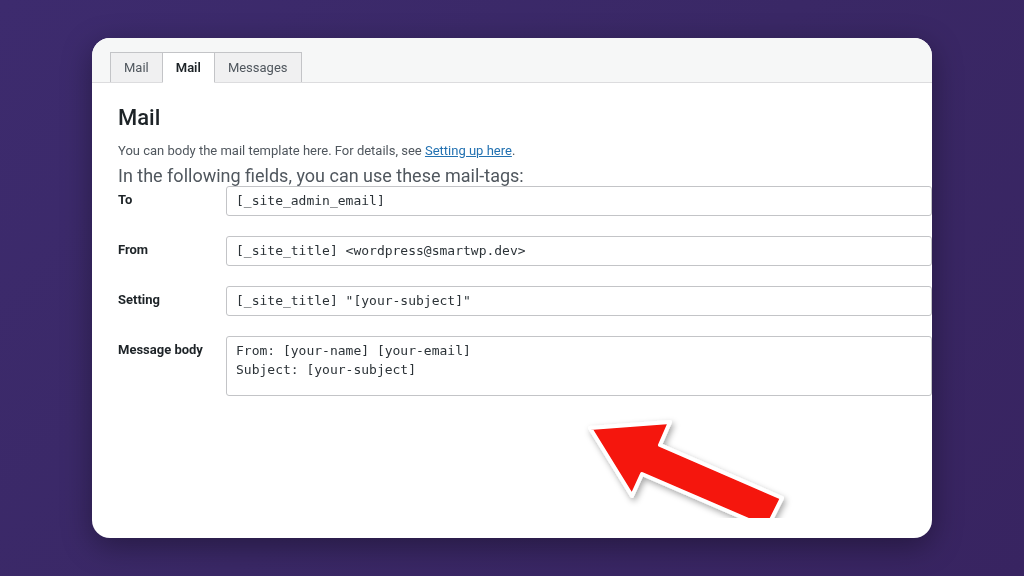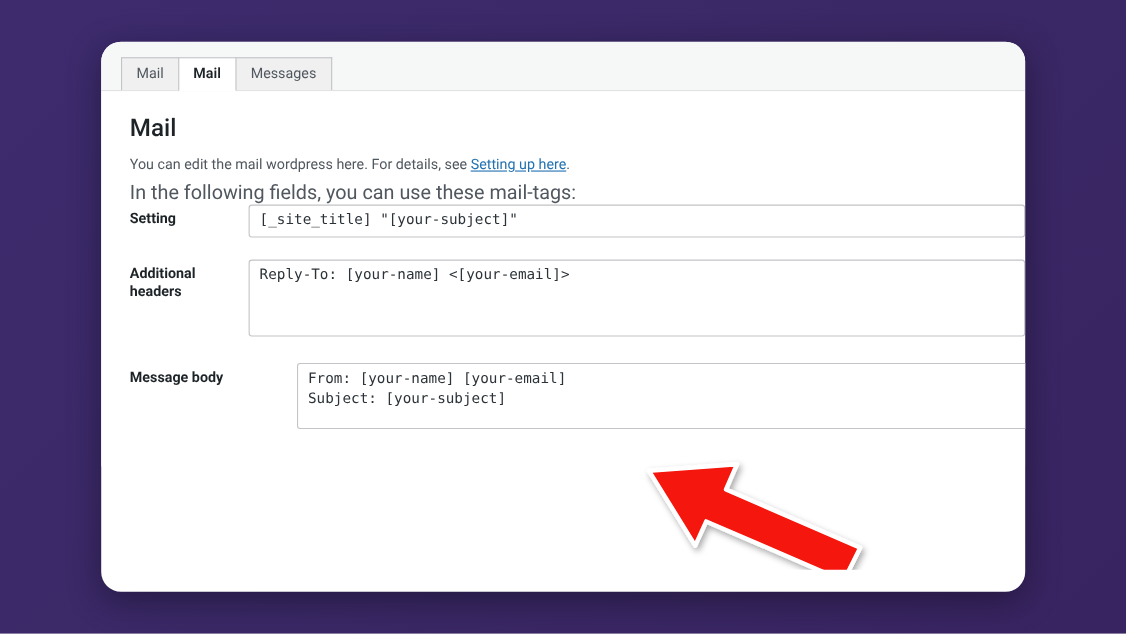--- a/index.html
+++ b/index.html
@@ -130,44 +130,50 @@
     <div class="tabs">
       <div class="tab">Mail</div>
       <div class="tab active">Mail</div>
       <div class="tab">Messages</div>
     </div>
   </div>
 
   <div class="content">
     <h2 class="heading">Mail</h2>
     <p class="intro">
-      <span>You can edit the mail wordpress here. For details, see </span><a href="#">Setting up here</a><span>.</span>
+      <span>You can body the mail template here. For details, see </span><a href="#">Setting up here</a><span>.</span>
     </p>
     <p class="tags-line">In the following fields, you can use these mail-tags:</p>
 
+    <div class="form-row">
+      <div class="form-label">To</div>
+      <div class="form-field">
+        <input type="text" class="text-input" value="[_site_admin_email]" style="">
+      </div>
+    </div>
 
+    <div class="form-row">
+      <div class="form-label">From</div>
+      <div class="form-field">
+        <input type="text" class="text-input" value="[_site_title] &lt;wordpress@smartwp.dev&gt;" style="">
+      </div>
+    </div>
 
     <div class="form-row">
       <div class="form-label">Setting</div>
       <div class="form-field">
         <input type="text" class="text-input" value="[_site_title] &quot;[your-subject]&quot;" style="">
       </div>
     </div>
 
-    <div class="form-row">
-      <div class="form-label">Additional headers</div>
-      <div class="form-field">
-        <textarea class="text-input" style="height: 70px;">Reply-To: [your-name] &lt;[your-email]&gt;</textarea>
-      </div>
-    </div>
 
     <div class="form-row">
       <div class="form-label">Message body</div>
       <div class="form-field">
-        <textarea class="text-input" style="height: 60px; margin-left: 44px;">From: [your-name] [your-email]
+        <textarea class="text-input" style="height: 60px;">From: [your-name] [your-email]
 Subject: [your-subject]</textarea>
       </div>
     </div>
   </div>
 
   <div class="arrow-overlay">
     <svg width="230" height="120" viewBox="0 0 230 120">
       <defs>
         <filter id="shadow" x="-20%" y="-20%" width="140%" height="140%">
           <feDropShadow dx="2" dy="3" stdDeviation="3" flood-color="#000" flood-opacity="0.35"></feDropShadow>

